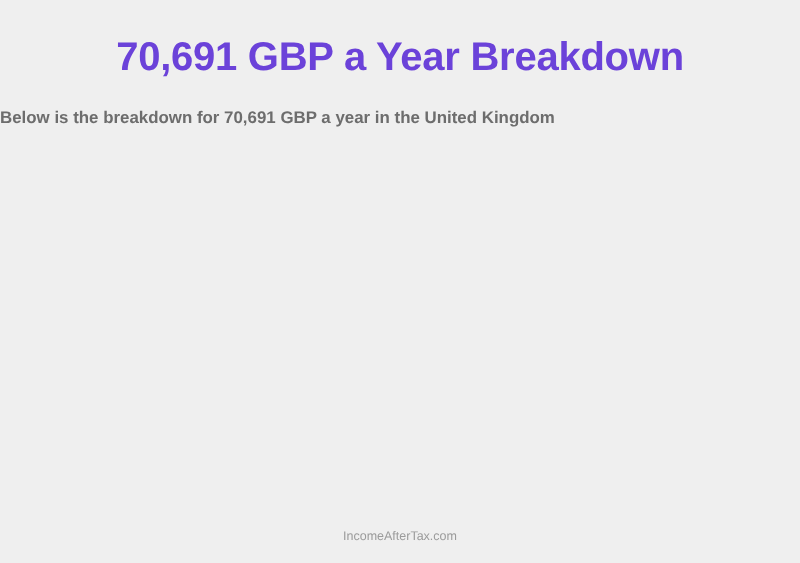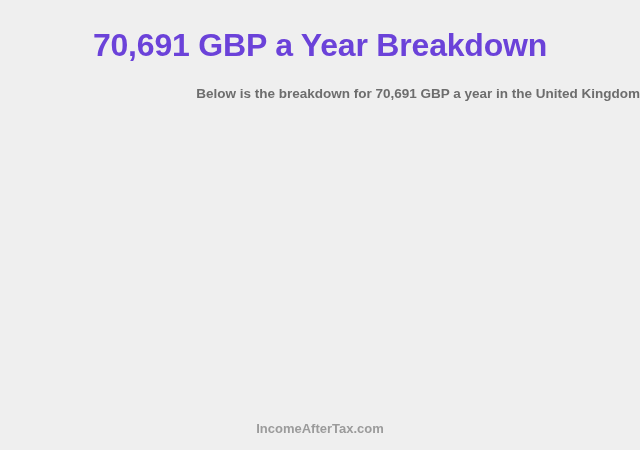--- a/index.html
+++ b/index.html
@@ -43,21 +43,21 @@
     color: #6b42d9;
     white-space: nowrap;
   }
   .page-subtitle {
     margin: 0;
     padding: 0;
     position: absolute;
     top: 85px;
     left: 0;
     width: 640px;
-    text-align: right;
+    text-align: left;
     font-family: "Liberation Sans", sans-serif;
     font-size: 13.5px;
     font-weight: bold;
     line-height: 17px;
     color: #6d6d6d;
     white-space: nowrap;
   }
   .content-area {
     position: absolute;
     top: 112px;
@@ -68,22 +68,22 @@
   }
   .site-footer {
     position: absolute;
     top: 419px;
     left: 0;
     width: 640px;
     text-align: center;
   }
   .footer-brand {
     font-family: "Liberation Sans", sans-serif;
-    font-size: 13px;
-    font-weight: bold;
+    font-size: 10px;
+    font-weight: normal;
     line-height: 16px;
     color: #9b9b9b;
     white-space: nowrap;
   }
 </style>
 </head>
 <body>
 
 <div class="page">
 

